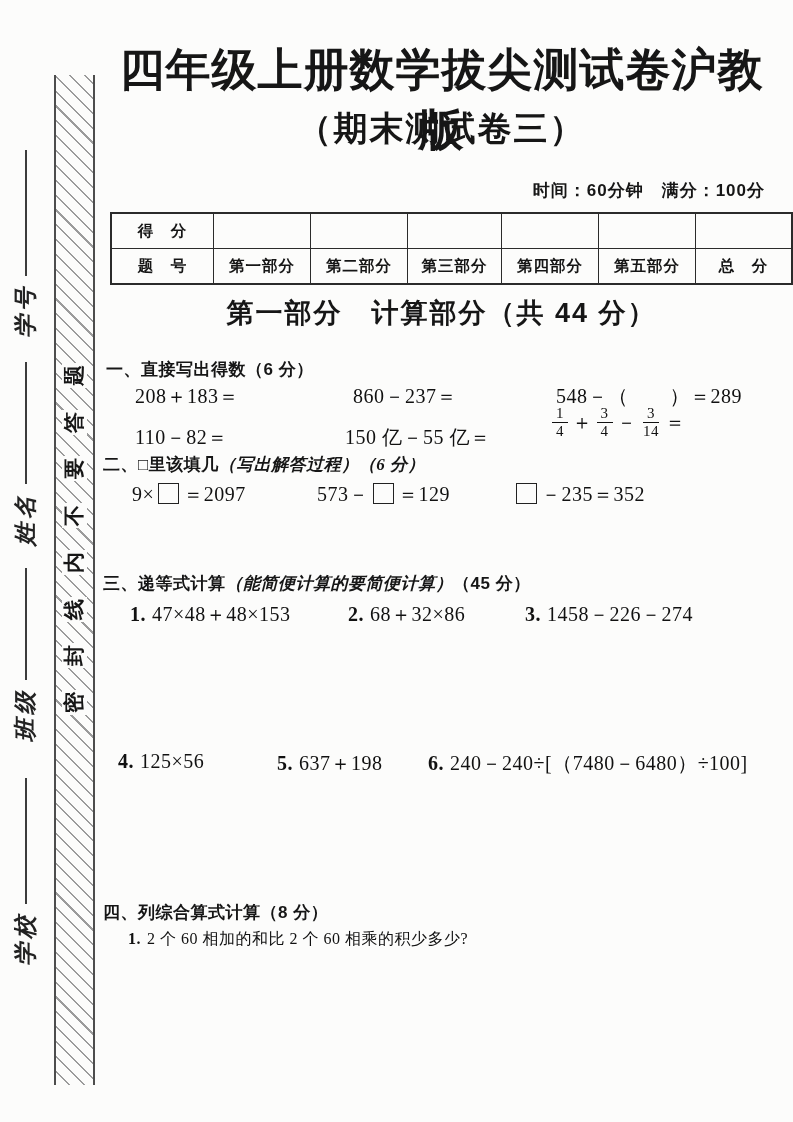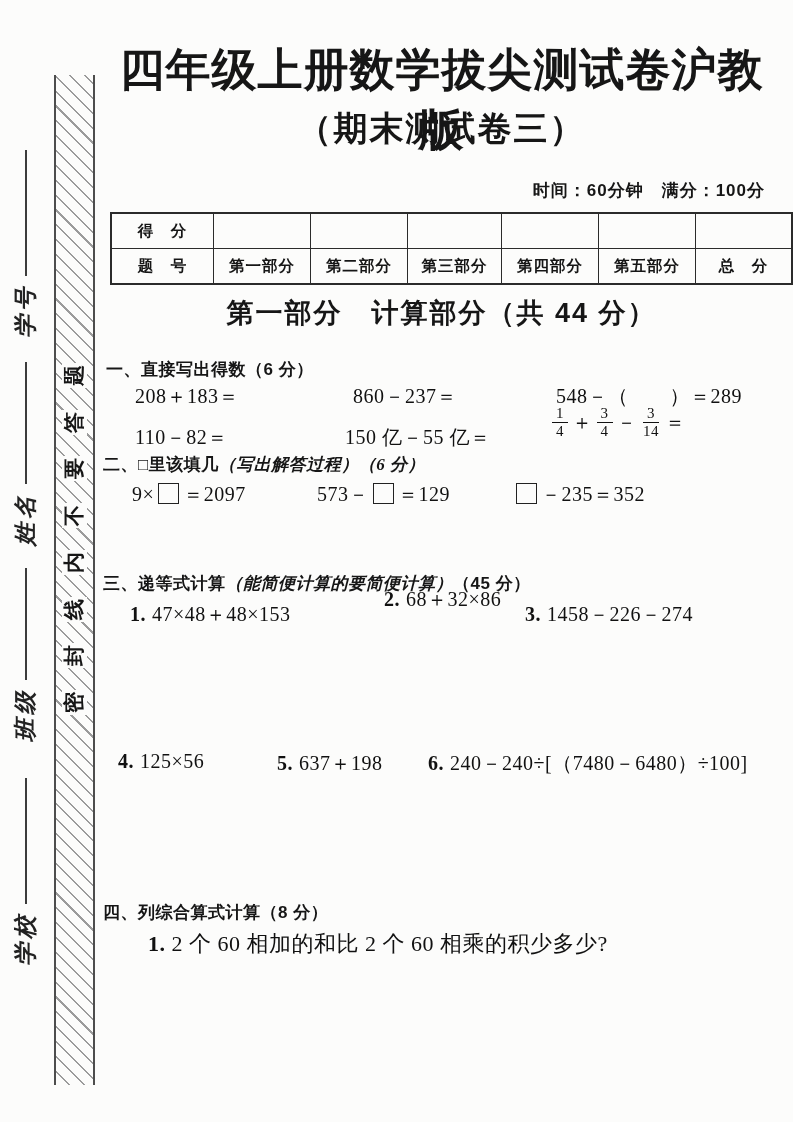--- a/index.html
+++ b/index.html
@@ -193,24 +193,24 @@
     <span>573－</span><span class="sqbox"></span><span>＝129</span>
   </div>
   <div class="expr" style="left:512px;top:481px;">
     <span></span><span class="sqbox"></span><span>－235＝352</span>
   </div>
 
   <div class="q-head" style="left:103px;top:572px;">
     <span>三、递等式计算</span><span class="kai">（能简便计算的要简便计算）</span><span>（45 分）</span>
   </div>
   <div class="expr" style="left:130px;top:601px;"><span class="no">1.</span><span>47×48＋48×153</span></div>
-  <div class="expr" style="left:348px;top:586px;margin-left:36px;"><span class="no">2.</span><span>68＋32×86</span></div>
+  <div class="expr" style="left:348px;top:601px;"><span class="no">2.</span><span>68＋32×86</span></div>
   <div class="expr" style="left:525px;top:601px;"><span class="no">3.</span><span>1458－226－274</span></div>
   <div class="expr" style="left:118px;top:750px;"><span class="no">4.</span><span>125×56</span></div>
   <div class="expr" style="left:277px;top:750px;"><span class="no">5.</span><span>637＋198</span></div>
   <div class="expr" style="left:428px;top:750px;"><span class="no">6.</span><span>240－240÷[（7480－6480）÷100]</span></div>
 
   <div class="q-head" style="left:103px;top:901px;">四、列综合算式计算（8 分）</div>
-  <div class="expr" style="left:128px;top:929px;font-size:22px;margin-left:20px;">
+  <div class="expr" style="left:128px;top:929px;font-size:16px;">
     <span class="no">1.</span><span class="qtext">2 个 60 相加的和比 2 个 60 相乘的积少多少?</span>
   </div>
 
 </div>
 
 </body></html>

